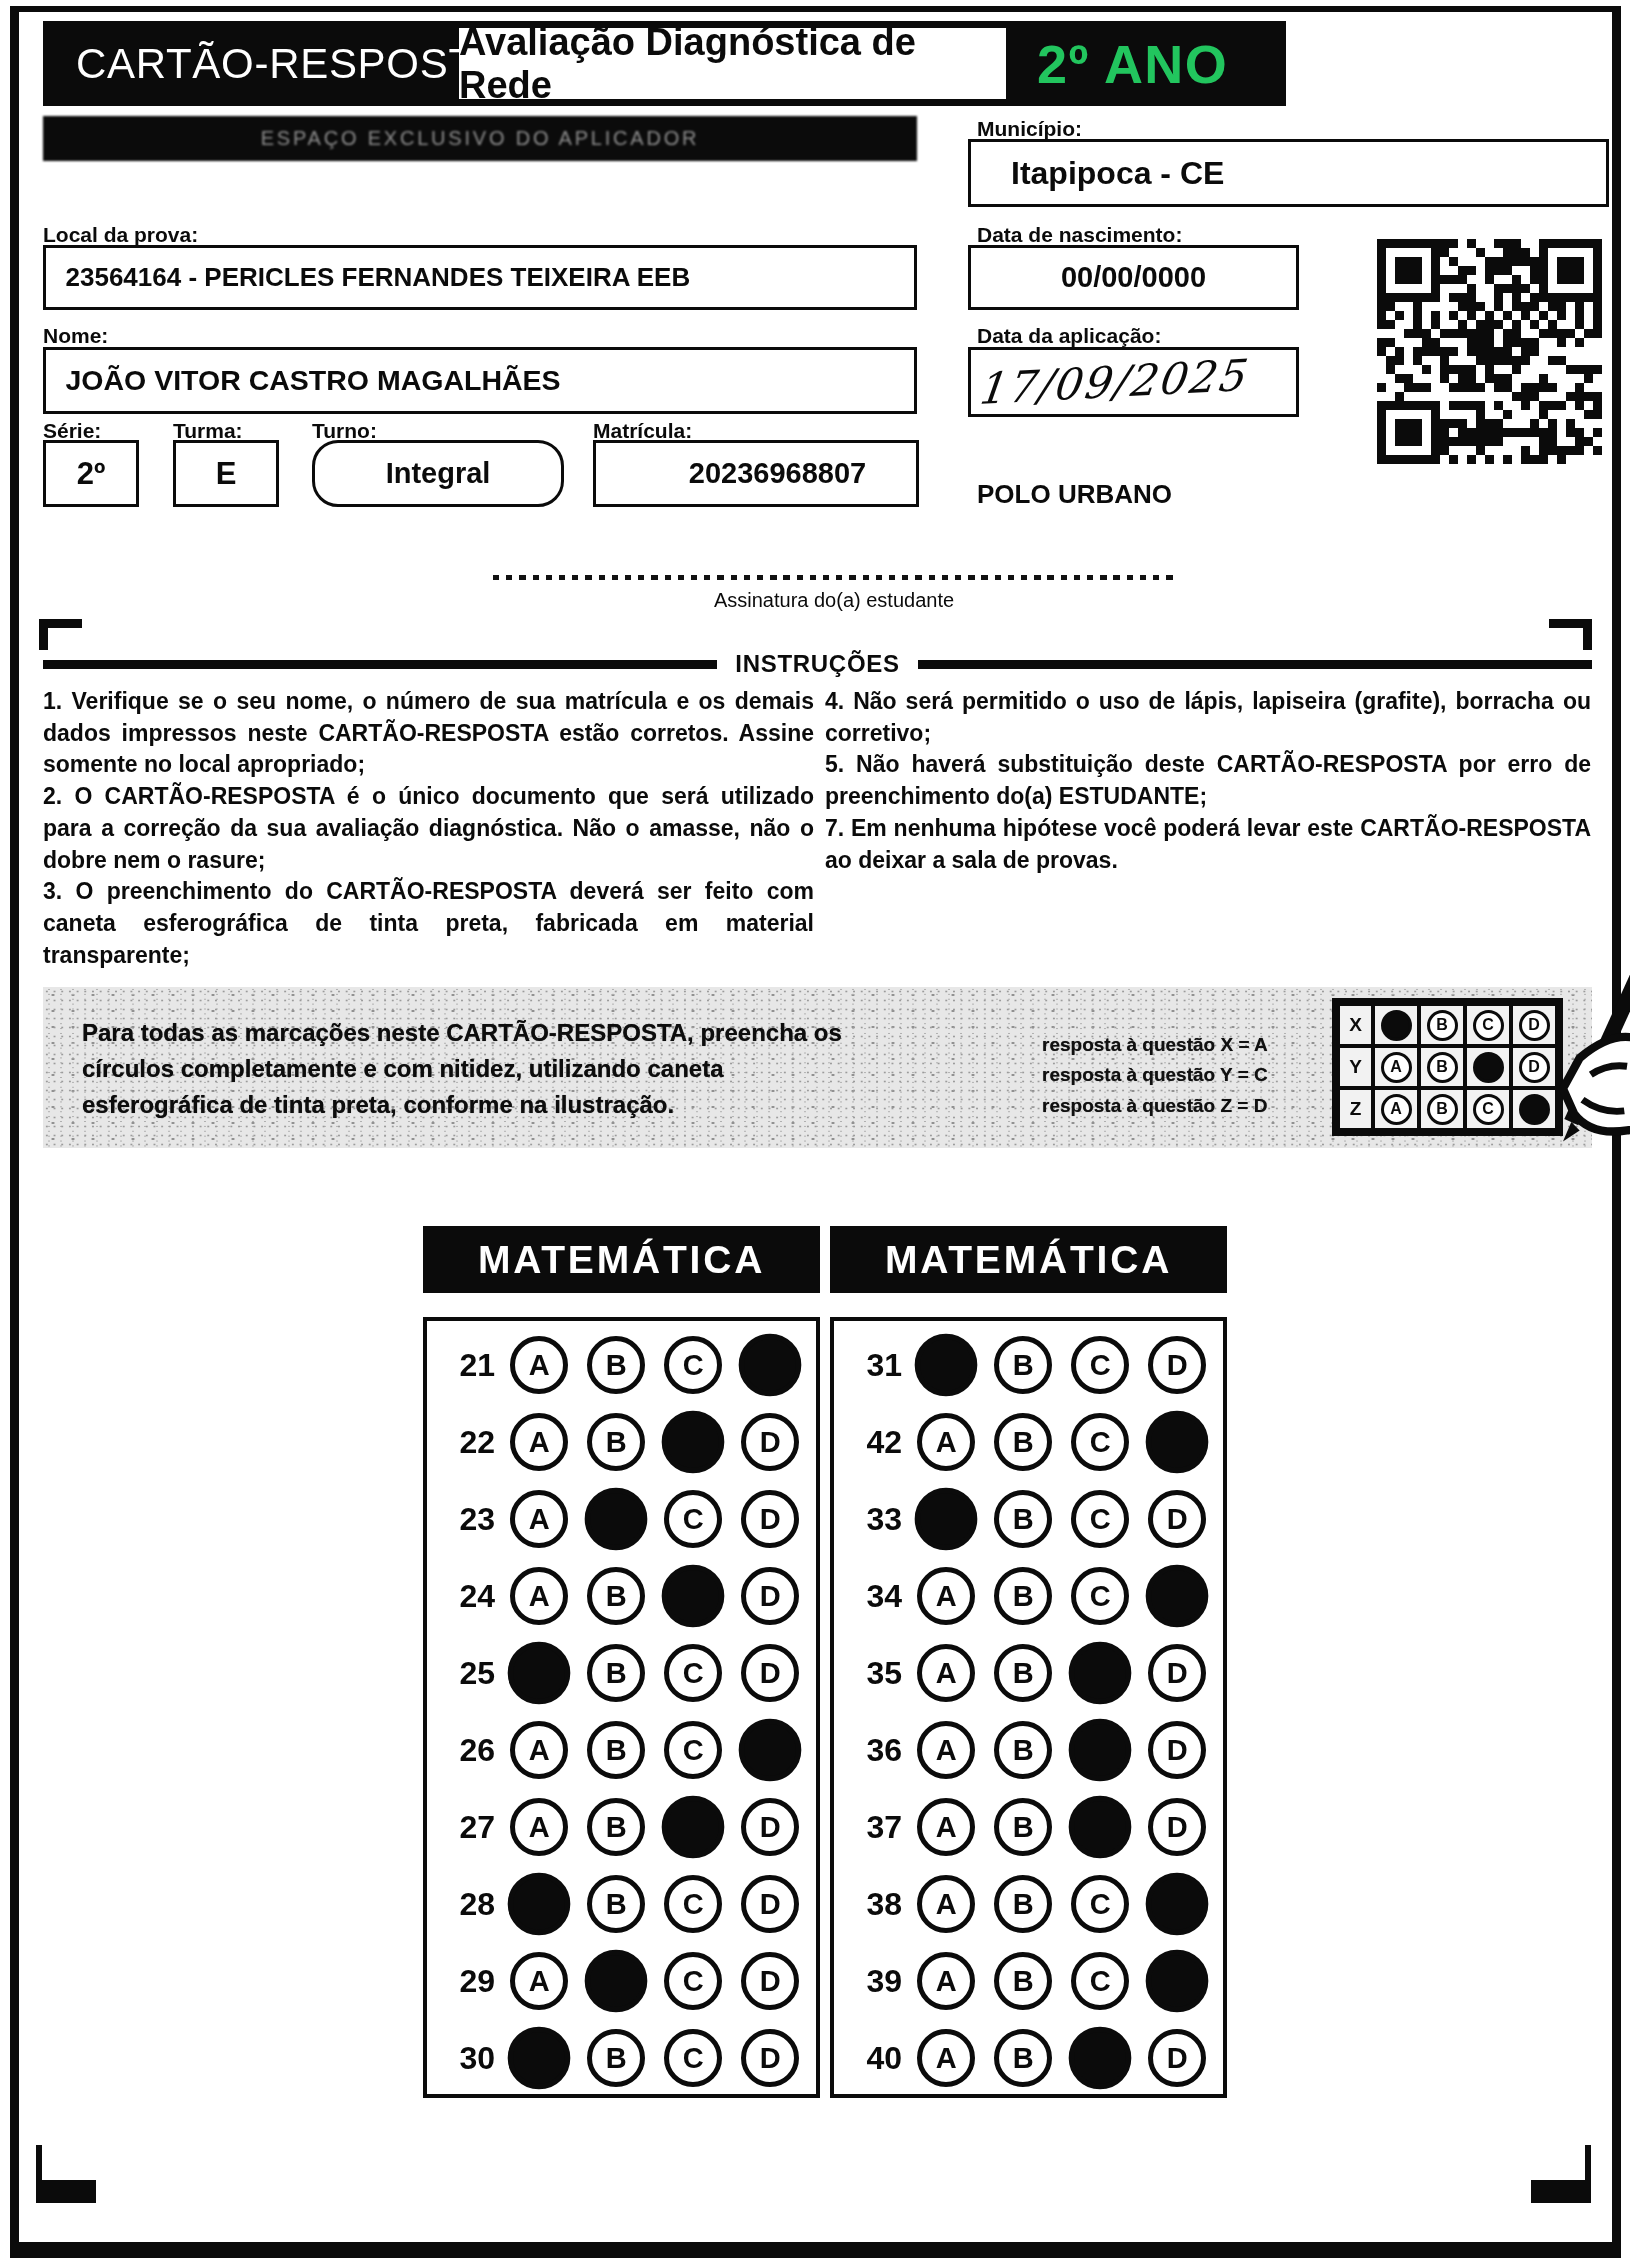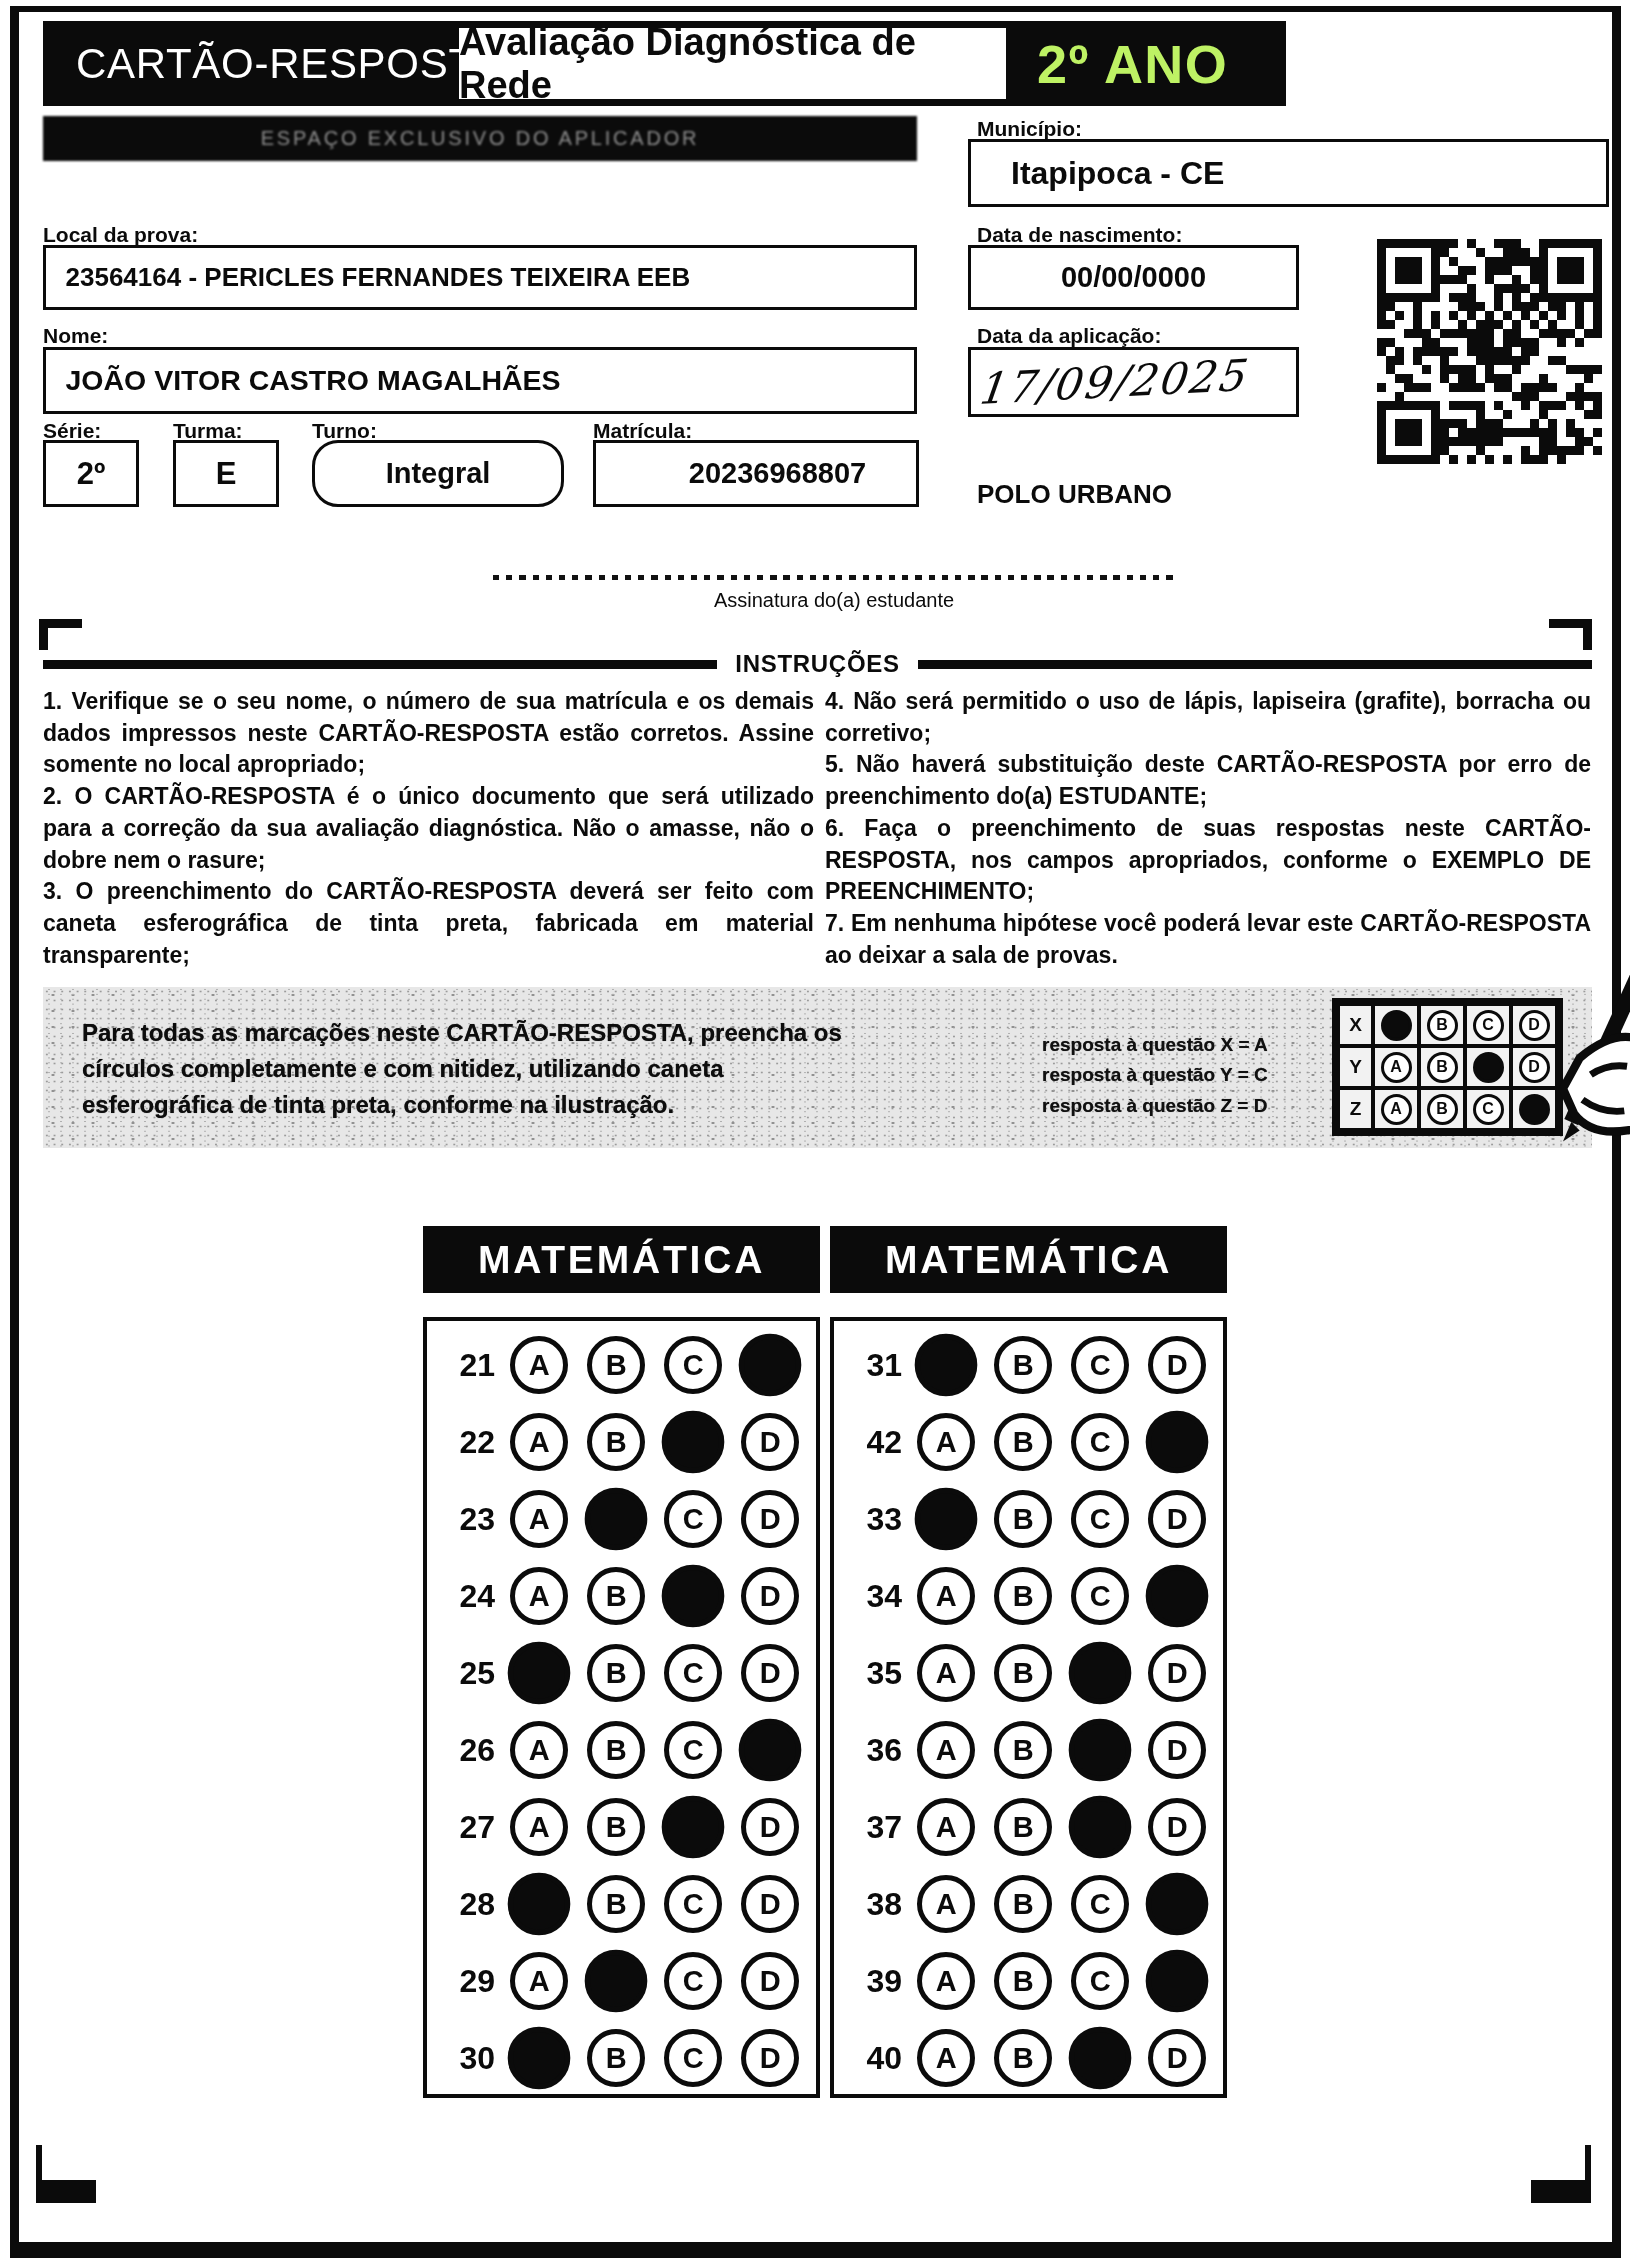--- a/index.html
+++ b/index.html
@@ -8,21 +8,21 @@
   
   .frame{position:absolute;left:9.7px;top:5.6px;right:9.7px;bottom:2.8px;
          border:solid #0b0b0b;border-width:6.3px 9px 16.7px 9px;}
   
   .hdr{position:absolute;left:43px;top:21px;width:1243px;height:85px;background:#0b0b0b;}
   .hdr-title{position:absolute;left:33px;top:0;height:85px;display:flex;align-items:center;
              color:#fff;font-size:42px;letter-spacing:0.7px;font-stretch:condensed;}
   .hdr-box{position:absolute;left:416px;top:7px;width:547px;height:71px;background:#fff;
            display:flex;align-items:center;justify-content:center;font-weight:700;font-size:38px;}
   .hdr-grade{position:absolute;left:994px;top:0;height:85px;display:flex;align-items:center;
-             color:#bef264;font-weight:700;font-size:54px;letter-spacing:1.4px;}
+             color:#22c55e;font-weight:700;font-size:54px;letter-spacing:1.4px;}
   
   .apl-bar{position:absolute;left:43px;top:116px;width:874px;height:45px;background:#0b0b0b;
            display:flex;align-items:center;justify-content:center;color:#8f8f8f;font-size:20px;
            letter-spacing:2.8px;filter:blur(0.8px);}
   .apl-box{position:absolute;left:43px;top:161px;width:874px;height:53px;border:2.8px solid #0b0b0b;
            background:#fff;display:flex;align-items:center;justify-content:space-between;
            padding:0 18px;box-sizing:border-box;font-size:21.6px;}
   .apl-opt{display:flex;align-items:center;gap:11px;}
   .circ{width:26.4px;height:26.4px;border:2.8px solid #0b0b0b;border-radius:50%;box-sizing:border-box;background:#fff;}
   
@@ -509,21 +509,20 @@
     <div class="rule"></div>
   </div>
   <div class="ins-col" id="ins-left">
       <p>1. Verifique se o seu nome, o número de sua matrícula e os demais dados impressos neste CARTÃO-RESPOSTA estão corretos. Assine somente no local apropriado;</p>
       <p>2. O CARTÃO-RESPOSTA é o único documento que será utilizado para a correção da sua avaliação diagnóstica. Não o amasse, não o dobre nem o rasure;</p>
       <p>3. O preenchimento do CARTÃO-RESPOSTA deverá ser feito com caneta esferográfica de tinta preta, fabricada em material transparente;</p>
     </div>
   <div class="ins-col" id="ins-right">
       <p>4. Não será permitido o uso de lápis, lapiseira (grafite), borracha ou corretivo;</p>
       <p>5. Não haverá substituição deste CARTÃO-RESPOSTA por erro de preenchimento do(a) ESTUDANTE;</p>
-      <p>6. Faça o preenchimento de suas respostas neste CARTÃO-RESPOSTA, nos campos apropriados, conforme o EXEMPLO DE PREENCHIMENTO;</p>
       <p>7. Em nenhuma hipótese você poderá levar este CARTÃO-RESPOSTA ao deixar a sala de provas.</p>
     </div>
 
   <div class="ex-box">
     <div class="ex-text">Para todas as marcações neste CARTÃO-RESPOSTA, preencha os círculos completamente e com nitidez, utilizando caneta esferográfica de tinta preta, conforme na ilustração.</div>
     <div class="ex-ans" id="ex-ans">
         <div>resposta à questão X = A</div>
         <div>resposta à questão Y = C</div>
         <div>resposta à questão Z = D</div>
       </div>

